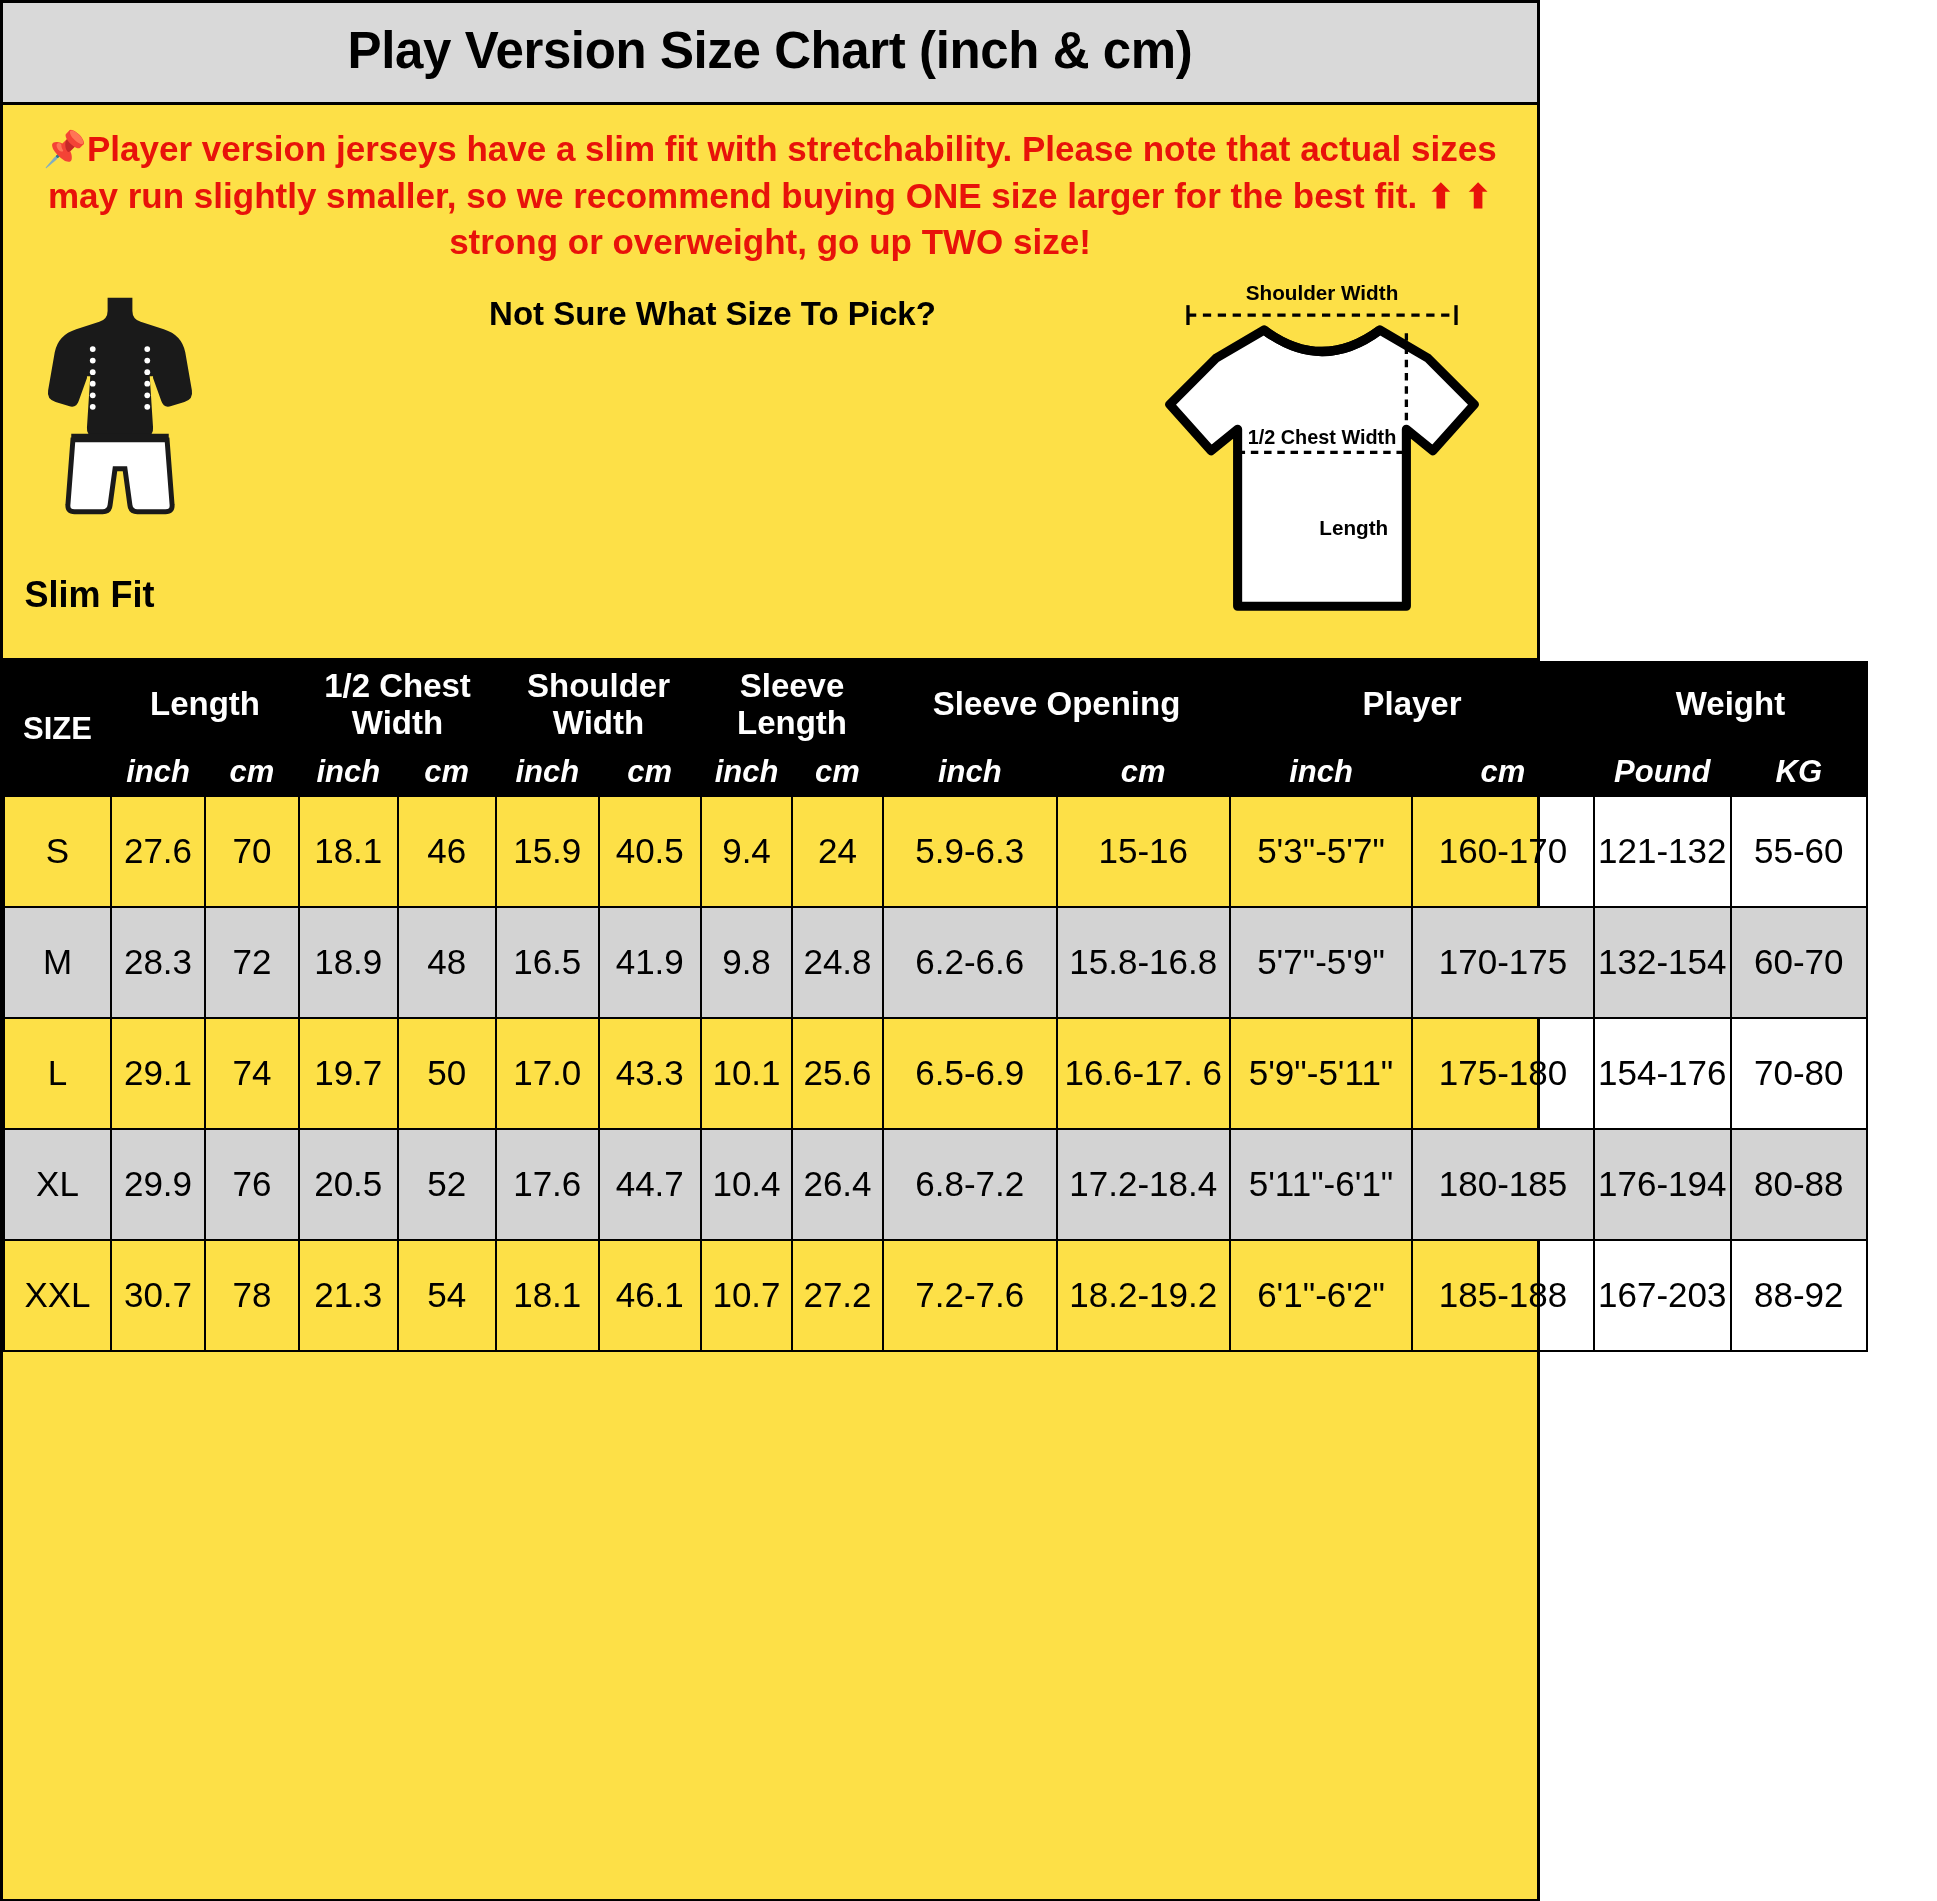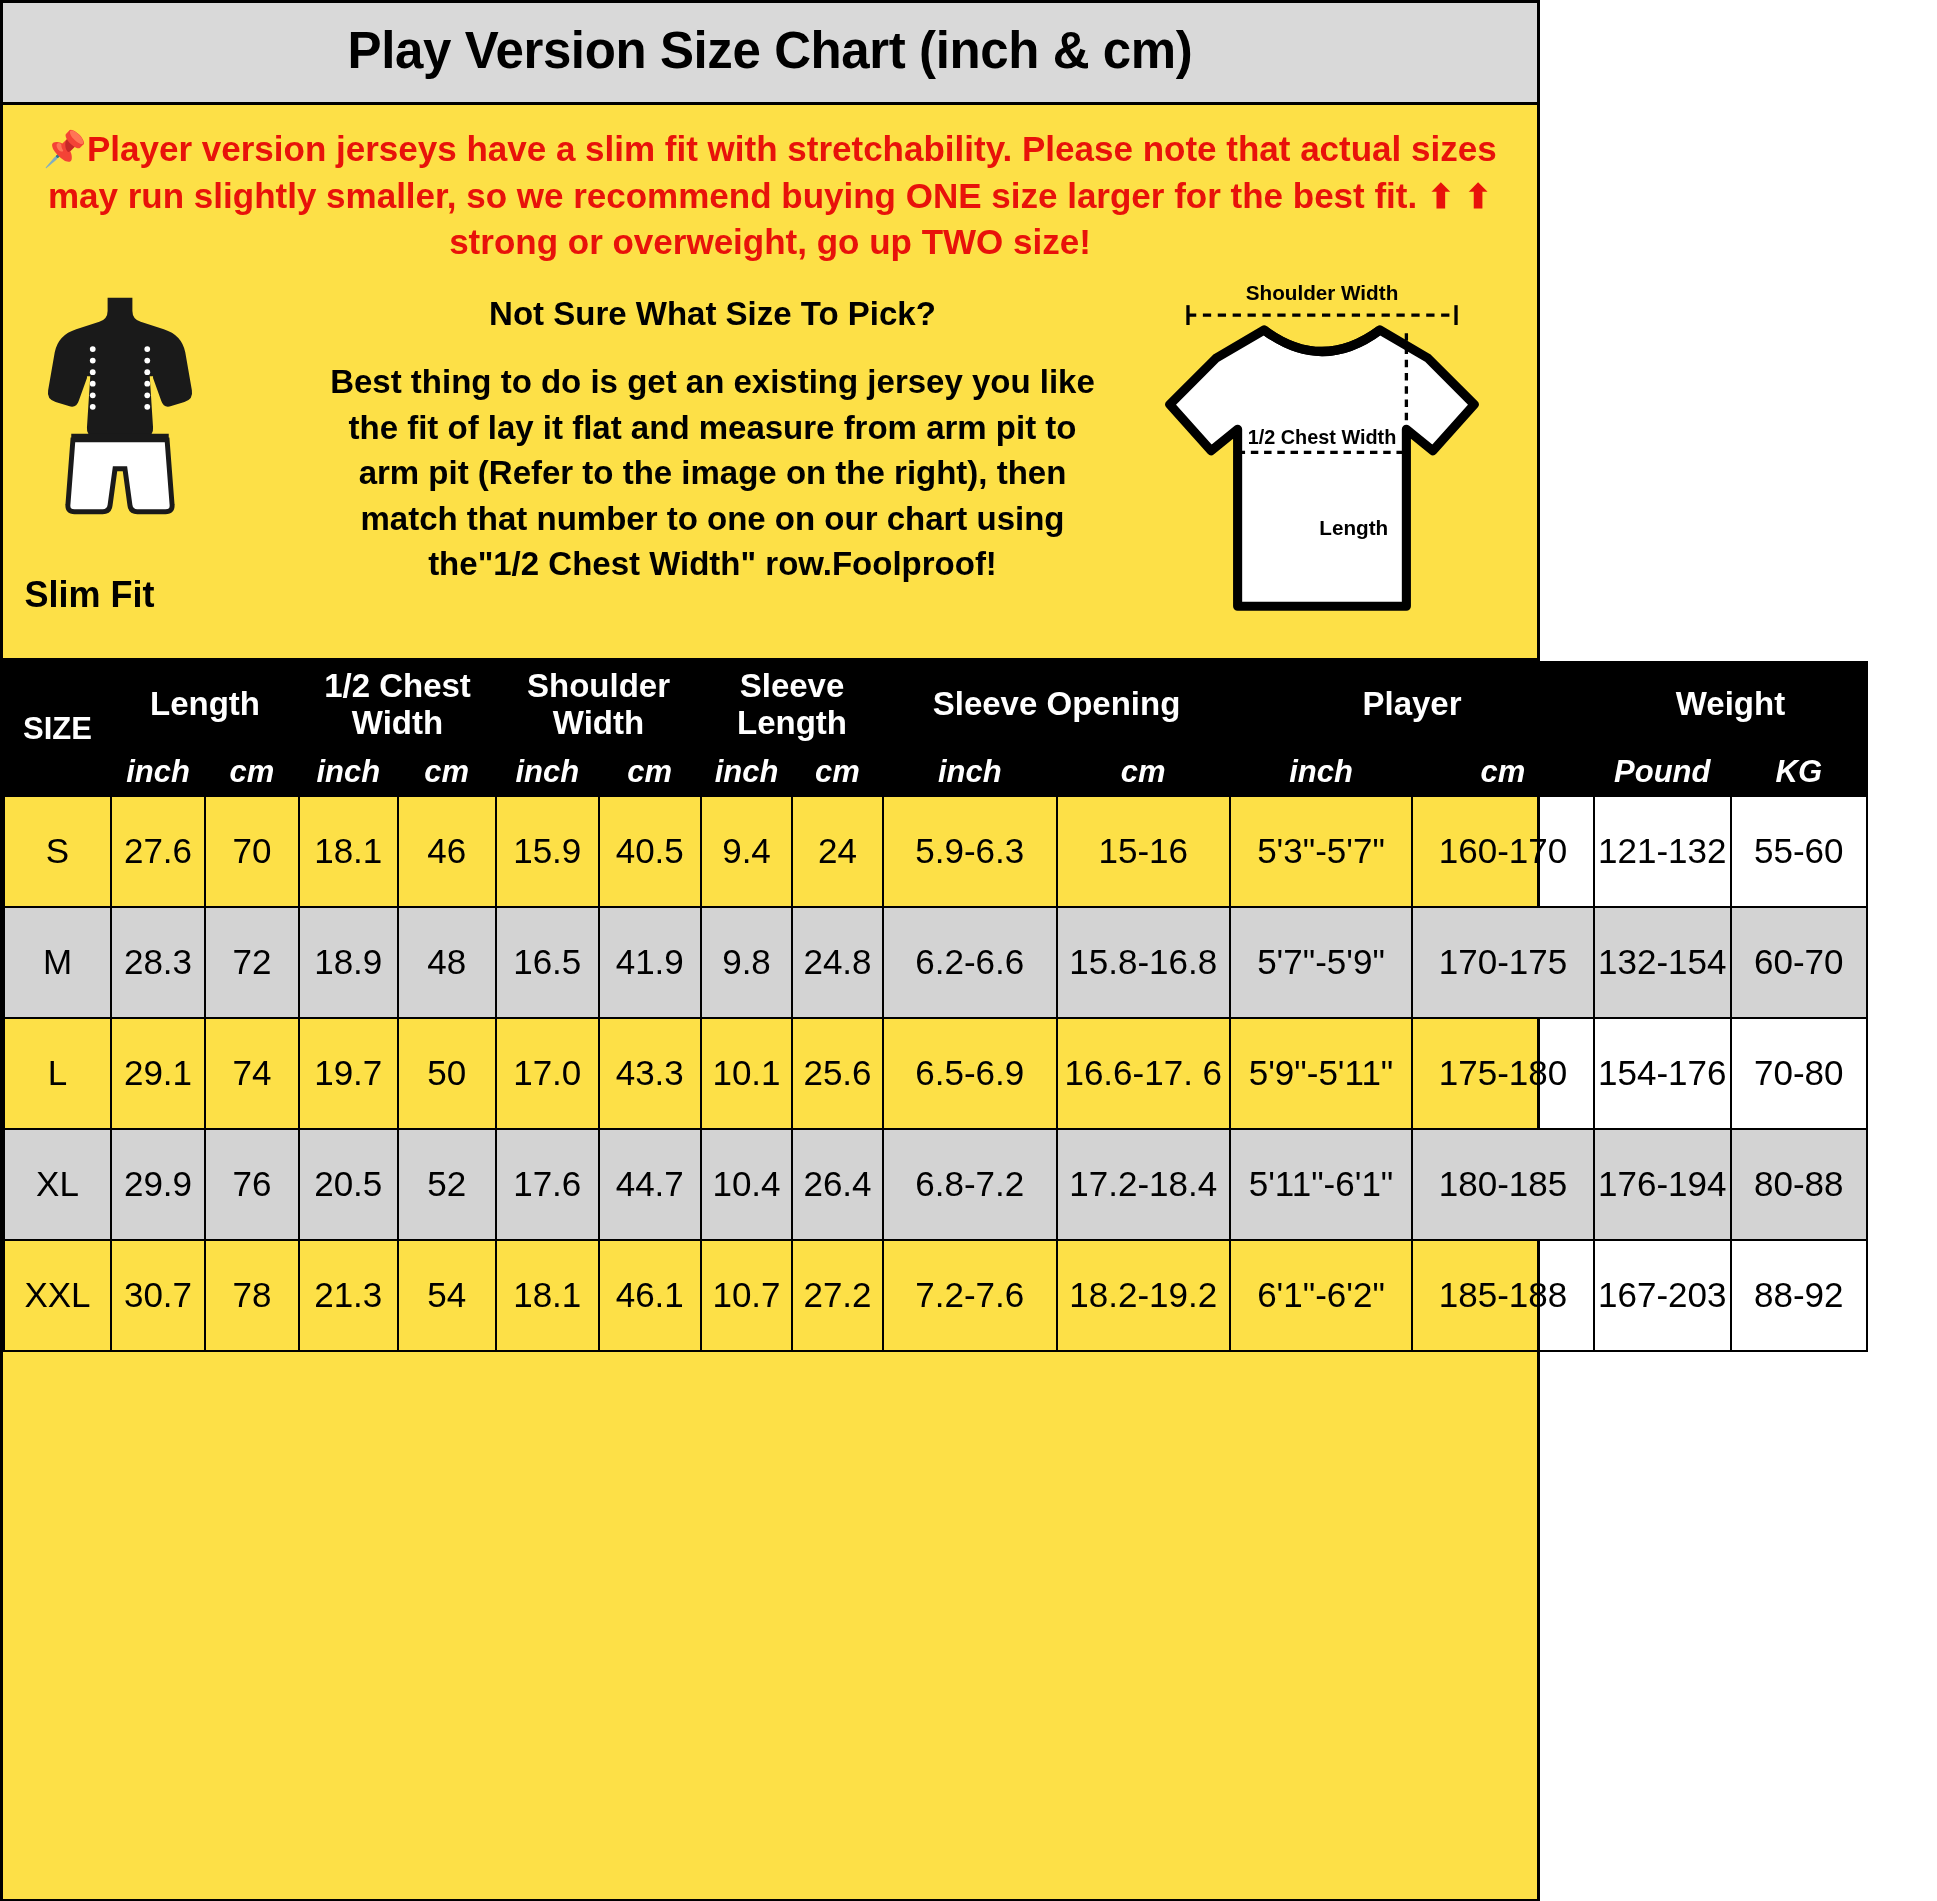--- a/index.html
+++ b/index.html
@@ -67,21 +67,21 @@
     margin-top: 10px;
   }
   .advice {
     flex: 1;
     text-align: center;
     font-size: 33px;
     font-weight: bold;
     line-height: 1.38;
     padding: 11.6px 16.5px 0 16.5px;
   }
-  .advice .q { display: block; margin-bottom: 23px; }
+  .advice .q { display: block; margin-bottom: 9px; }
   .tee-col {
     width: 388px;
     display: flex;
     flex-direction: column;
     align-items: center;
     padding-top: 3.3px;
   }
   
   table {
     border-collapse: collapse;
@@ -151,21 +151,20 @@
           <circle cx="148" cy="112" r="3.5"></circle>
             <circle cx="148" cy="126" r="3.5"></circle>
             <circle cx="148" cy="140" r="3.5"></circle>
         </g>
       </svg>
       <div class="fit-label">Slim Fit</div>
     </div>
 
     <div class="advice">
       <span class="q">Not Sure What Size To Pick?</span>
-      <span>Best thing to do is get an existing jersey you like the fit of lay it flat and measure from arm pit to arm pit (Refer to the image on the right), then match that number to one on our chart using the"1/2 Chest Width" row.Foolproof!</span>
     </div>
 
     <div class="tee-col">
       <svg width="364" height="364" viewBox="0 0 440 440">
 
         <line x1="58" y1="40" x2="382" y2="40" stroke="#000" stroke-width="4" stroke-dasharray="10 8"></line>
         <line x1="58" y1="28" x2="58" y2="52" stroke="#000" stroke-width="4"></line>
         <line x1="382" y1="28" x2="382" y2="52" stroke="#000" stroke-width="4"></line>
         <text x="220" y="22" font-size="25" font-family="Liberation Sans, sans-serif" font-weight="bold" text-anchor="middle">Shoulder Width</text>
 

